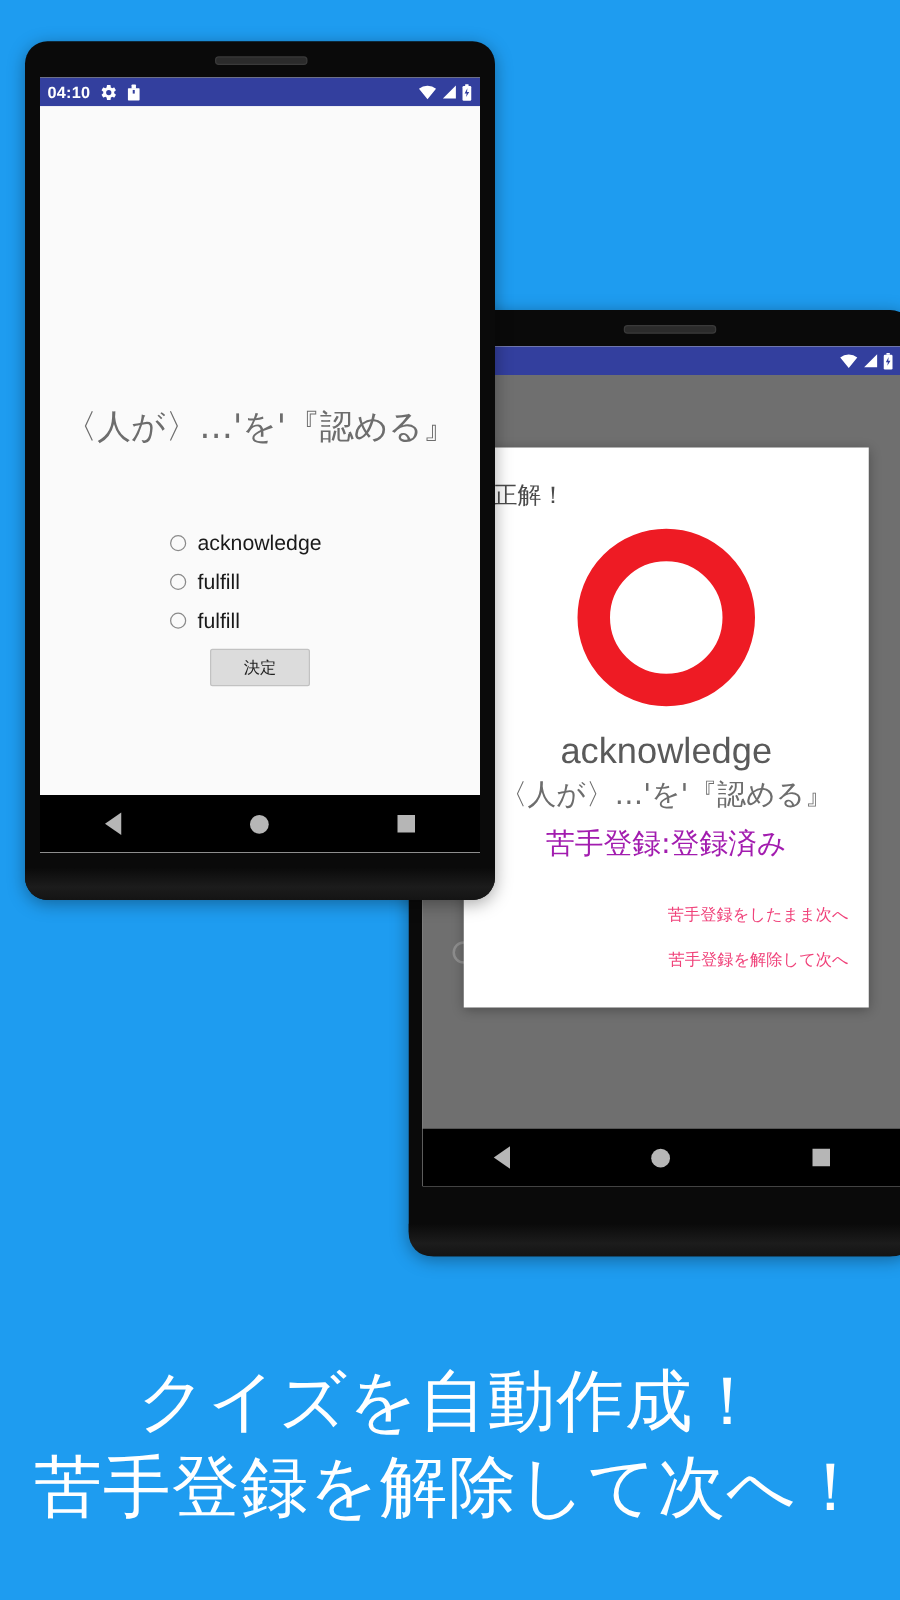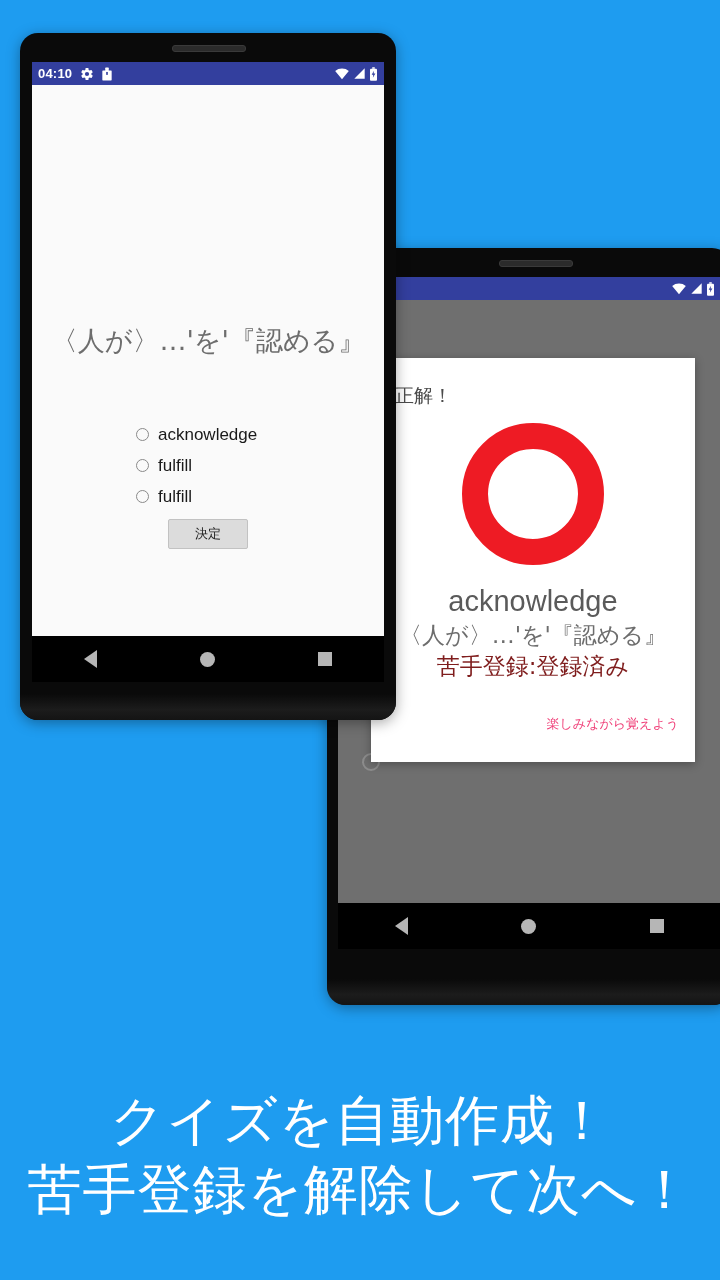--- a/index.html
+++ b/index.html
@@ -203,22 +203,22 @@
     text-align: center;
     font-size: 23px;
     color: #6d6d6d;
     margin-top: 2px;
     white-space: nowrap;
     font-family: "DejaVu Sans", sans-serif;
   }
   .dialog-status {
     text-align: center;
     font-size: 23px;
-    color: #7f1d1d;
-    margin-top: 0;
+    color: #a21caf;
+    margin-top: 8px;
     white-space: nowrap;
     font-family: "DejaVu Sans", sans-serif;
   }
   .dialog-actions {
     margin-top: 24px;
     padding-right: 16px;
     padding-bottom: 18px;
   }
   .dialog-action {
     text-align: right;
@@ -298,21 +298,22 @@
 
         <div class="circle-wrap">
           <div class="red-circle"></div>
         </div>
 
         <div class="dialog-word">acknowledge</div>
         <div class="dialog-meaning">〈人が〉…'を'『認める』</div>
         <div class="dialog-status">苦手登録:登録済み</div>
 
         <div class="dialog-actions">
-          <div class="dialog-action">楽しみながら覚えよう</div>
+          <div class="dialog-action">苦手登録をしたまま次へ</div>
+          <div class="dialog-action">苦手登録を解除して次へ</div>
         </div>
       </div>
     </div>
 
     <div class="navbar">
       <span class="nav-back"></span>
       <span class="nav-home"></span>
       <span class="nav-recent"></span>
     </div>
   </div>

